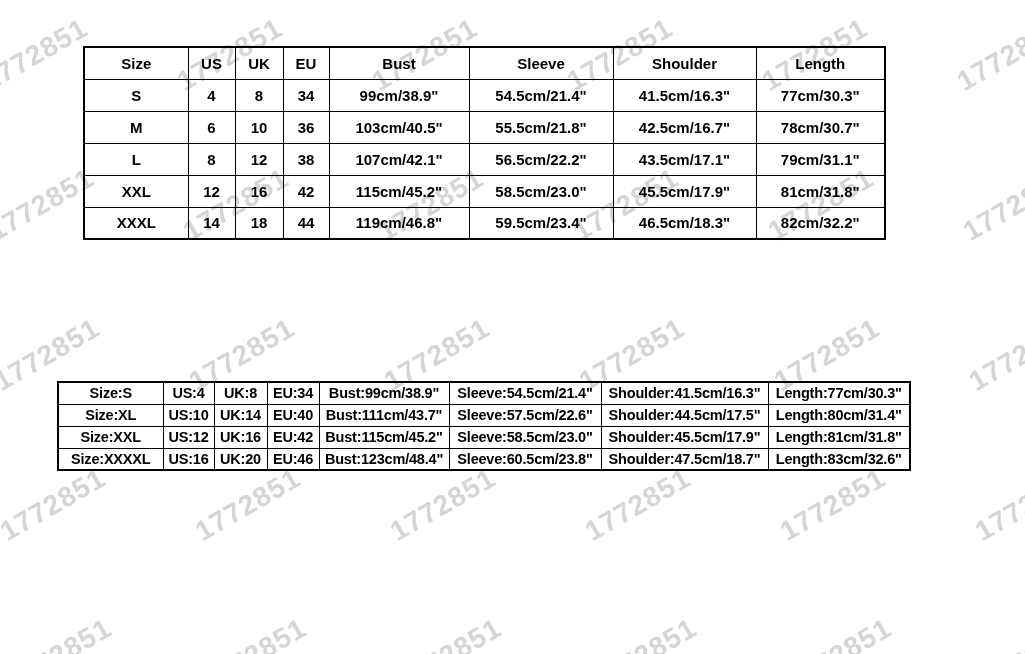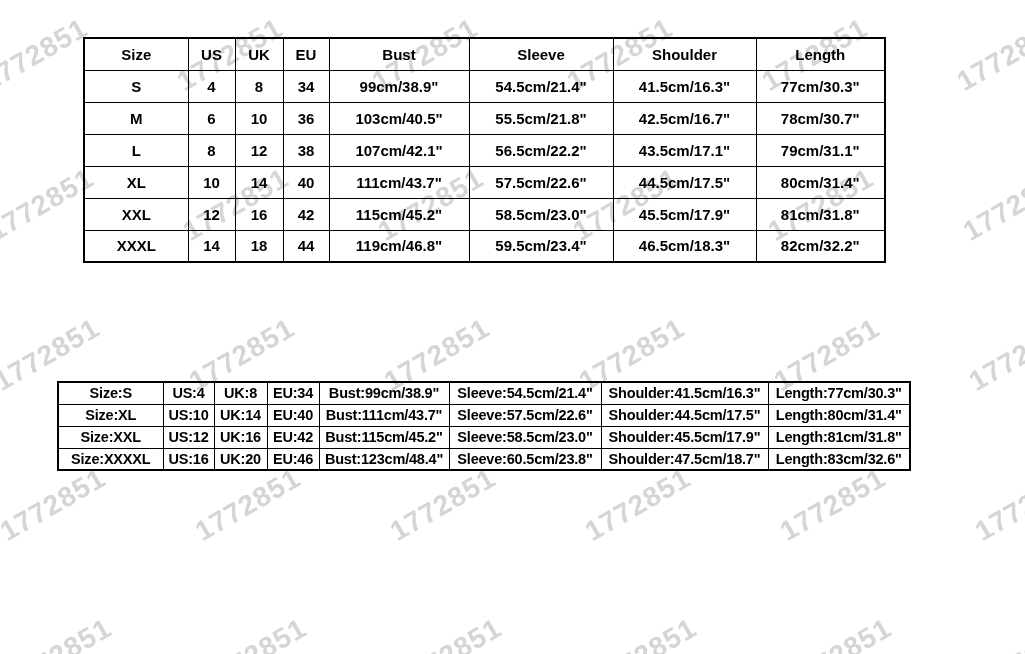--- a/index.html
+++ b/index.html
@@ -16,21 +16,21 @@
     z-index: 1;
     pointer-events: none;
   }
   .watermark {
     position: absolute;
     font-weight: bold;
     white-space: nowrap;
     letter-spacing: 1px;
   }
   .table-wrap { position: absolute; z-index: 2; }
-  .wrap-top    { left: 83px; top: 37px; border-radius: 27px; }
+  .wrap-top    { left: 83px; top: 46px; border-radius: 27px; }
   .wrap-bottom { left: 57px; top: 381px; }
   table {
     border-collapse: collapse;
     table-layout: fixed;
     border: 2px solid #000;
     background: transparent;
   }
   th, td {
     border: 1px solid #000;
     color: #000;
@@ -133,30 +133,20 @@
           <td>L</td>
           <td>8</td>
           <td>12</td>
           <td>38</td>
           <td>107cm/42.1"</td>
           <td>56.5cm/22.2"</td>
           <td>43.5cm/17.1"</td>
           <td>79cm/31.1"</td>
         </tr>
         <tr>
-          <td>XL</td>
-          <td>10</td>
-          <td>14</td>
-          <td>40</td>
-          <td>111cm/43.7"</td>
-          <td>57.5cm/22.6"</td>
-          <td>44.5cm/17.5"</td>
-          <td>80cm/31.4"</td>
-        </tr>
-        <tr>
           <td>XXL</td>
           <td>12</td>
           <td>16</td>
           <td>42</td>
           <td>115cm/45.2"</td>
           <td>58.5cm/23.0"</td>
           <td>45.5cm/17.9"</td>
           <td>81cm/31.8"</td>
         </tr>
         <tr>

